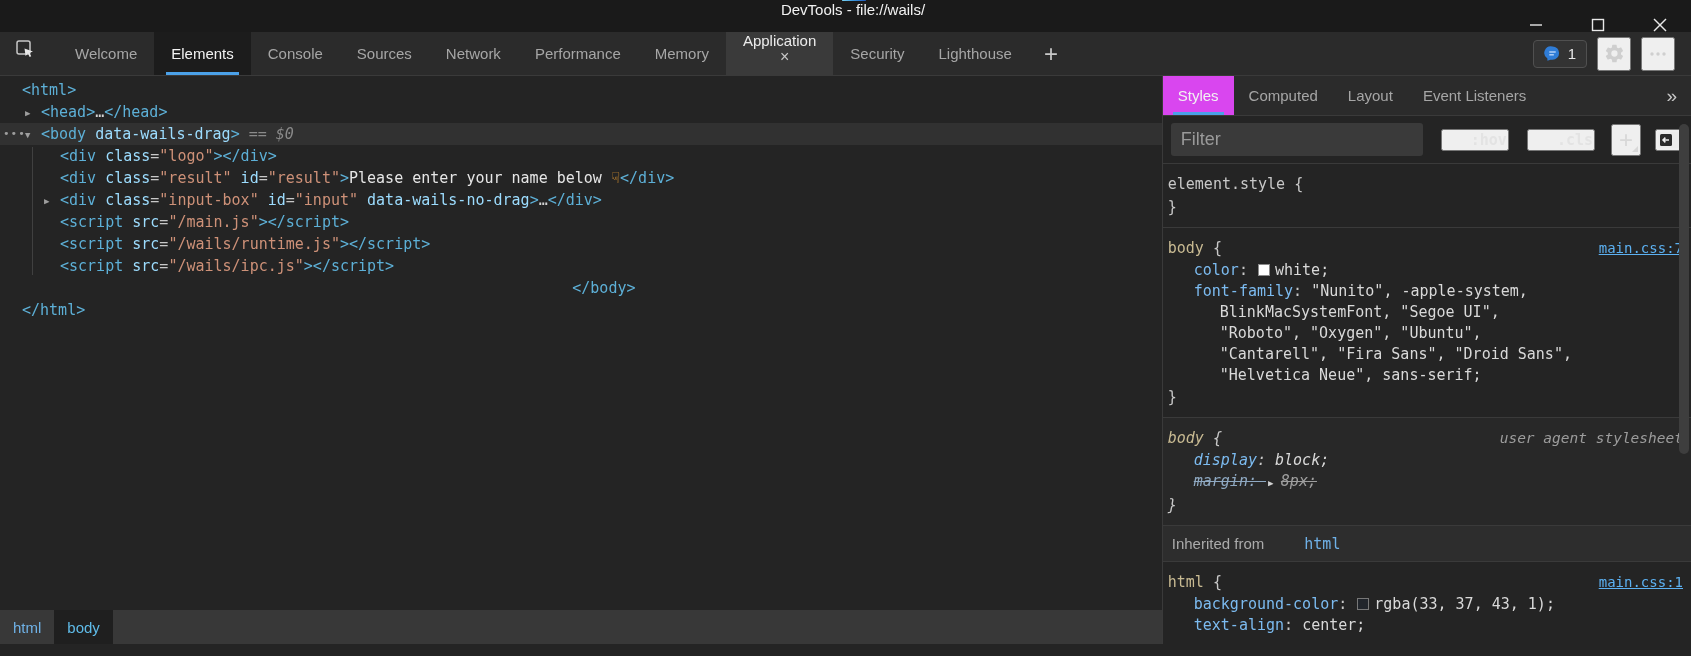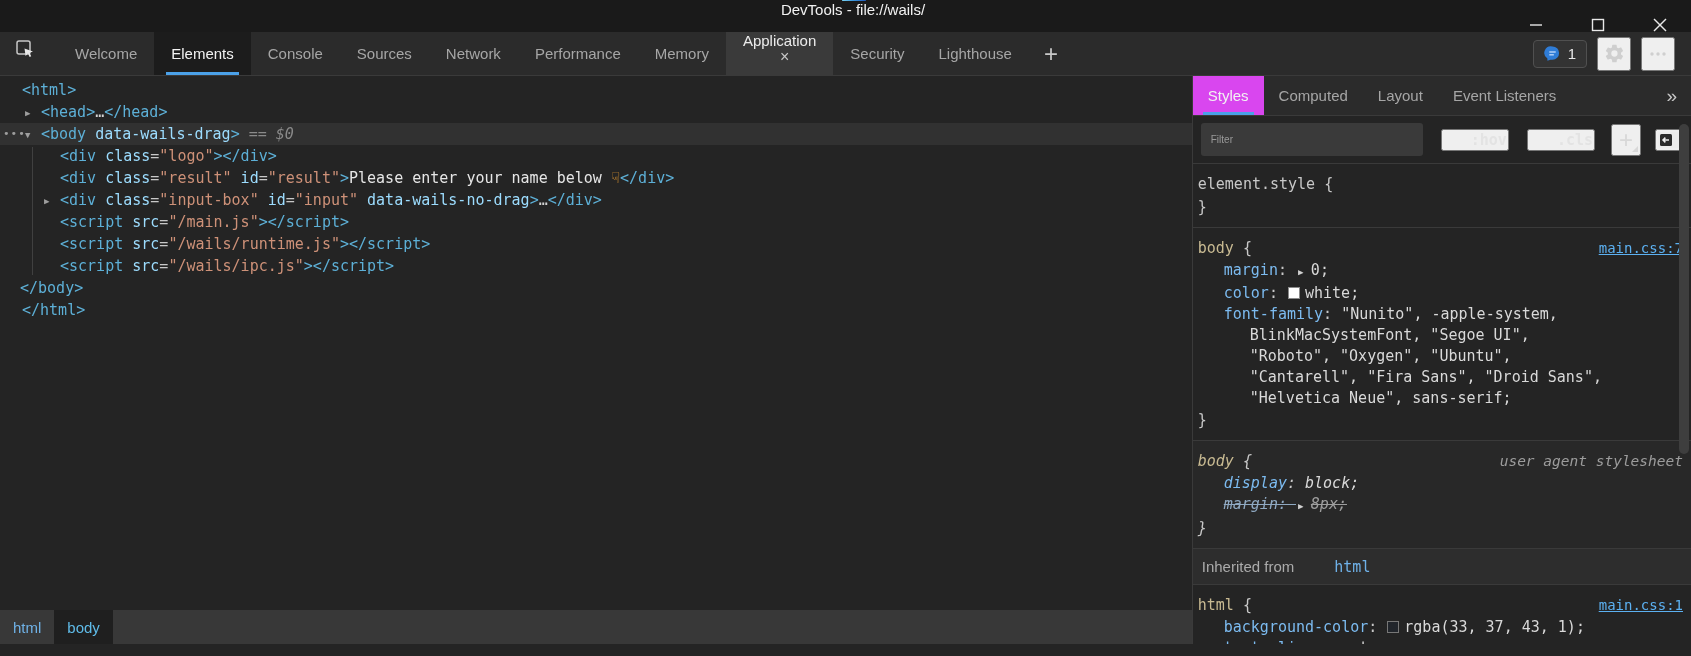--- a/index.html
+++ b/index.html
@@ -58,22 +58,22 @@
   .crumb.active{ background:#1f1f1f; color:#5fbbe8; }
   
   .right{ flex:1; position:relative; display:flex; flex-direction:column; background:#242424; }
   .styles-tabs{ height:40px; background:#2b2b2b; display:flex; align-items:stretch;
     border-bottom:1px solid #3a3a3a; padding-left:0; }
   .stab{ position:relative; display:flex; align-items:center; padding:0 15px; color:#a6a6a6; font-size:15px; white-space:nowrap; }
   .stab.active{ background:#d946ef; color:#f2f2f2; }
   .stab.active::after{ content:""; position:absolute; left:10px; right:10px; bottom:0; height:3px; background:#4ba1e8; }
   .stabs-more{ margin-left:auto; padding:0 14px; display:flex; align-items:center; color:#c8c8c8; font-size:19px; }
   .styles-toolbar{ height:48px; display:flex; align-items:center; border-bottom:1px solid #3a3a3a; padding:0 8px 0 8px; }
-  .filter{ width:222px; height:33px; background:#3a3a3a; border:0; border-radius:3px;
-    color:#d0d0d0; font-size:10px; padding:0 10px; outline:none;
+  .filter{ width:252px; height:33px; background:#3a3a3a; border:0; border-radius:3px;
+    color:#d0d0d0; font-size:18px; padding:0 10px; outline:none;
     font-family:"Liberation Sans","DejaVu Sans",sans-serif; }
   .filter::placeholder{ color:#9a9a9a; }
   .tbtn{ margin-left:18px; color:#e3e3e3; font-weight:bold; font-size:15px;
     font-family:"DejaVu Sans Mono","Liberation Mono",monospace;padding-left:28px; }
   .plus-btn{ position:relative; margin-left:16px; width:30px; color:#d8d8d8;
     font-size:24px; font-weight:300; text-align:center; }
   .plus-btn::after{ content:""; position:absolute; right:1px; bottom:2px;
     border-left:6px solid transparent; border-bottom:6px solid #d8d8d8; }
   .toggle-btn{ margin-left:14px; display:flex; align-items:center; }
   
@@ -202,21 +202,21 @@
         <div class="guide"></div>
       <div class="trow" style="padding-left: 22px;"><span class="tk-tag">&lt;html&gt;</span></div>
           <div class="trow" style="padding-left: 41px;"><span class="arrow" style="left: 25px;">▶</span><span class="tk-tag">&lt;head&gt;</span><span class="tk-dots">…</span><span class="tk-tag">&lt;/head&gt;</span></div>
           <div class="trow selected" style="padding-left: 41px;"><span class="gutter">•••</span><span class="arrow" style="left: 25px;">▼</span><span class="tk-tag">&lt;body</span><span class="tk-attr"> data-wails-drag</span><span class="tk-tag">&gt;</span><span class="tk-meta"> == $0</span></div>
           <div class="trow" style="padding-left: 60px;"><span class="tk-tag">&lt;div</span><span class="tk-attr"> class</span><span class="tk-eq">=</span><span class="tk-val">"logo"</span><span class="tk-tag">&gt;&lt;/div&gt;</span></div>
           <div class="trow" style="padding-left: 60px;"><span class="tk-tag">&lt;div</span><span class="tk-attr"> class</span><span class="tk-eq">=</span><span class="tk-val">"result"</span><span class="tk-attr"> id</span><span class="tk-eq">=</span><span class="tk-val">"result"</span><span class="tk-tag">&gt;</span><span class="tk-txt">Please enter your name below </span><span class="tk-emo">☟</span><span class="tk-tag">&lt;/div&gt;</span></div>
           <div class="trow" style="padding-left: 60px;"><span class="arrow" style="left: 44px;">▶</span><span class="tk-tag">&lt;div</span><span class="tk-attr"> class</span><span class="tk-eq">=</span><span class="tk-val">"input-box"</span><span class="tk-attr"> id</span><span class="tk-eq">=</span><span class="tk-val">"input"</span><span class="tk-attr"> data-wails-no-drag</span><span class="tk-tag">&gt;</span><span class="tk-dots">…</span><span class="tk-tag">&lt;/div&gt;</span></div>
           <div class="trow" style="padding-left: 60px;"><span class="tk-tag">&lt;script</span><span class="tk-attr"> src</span><span class="tk-eq">=</span><span class="tk-val">"/main.js"</span><span class="tk-tag">&gt;&lt;/script&gt;</span></div>
           <div class="trow" style="padding-left: 60px;"><span class="tk-tag">&lt;script</span><span class="tk-attr"> src</span><span class="tk-eq">=</span><span class="tk-val">"/wails/runtime.js"</span><span class="tk-tag">&gt;&lt;/script&gt;</span></div>
           <div class="trow" style="padding-left: 60px;"><span class="tk-tag">&lt;script</span><span class="tk-attr"> src</span><span class="tk-eq">=</span><span class="tk-val">"/wails/ipc.js"</span><span class="tk-tag">&gt;&lt;/script&gt;</span></div>
-          <div class="trow" style="padding-left: 20px;"><span class="tk-tag">&lt;/body&gt;</span></div>
+          <div class="trow" style="padding-left: 46px; text-align: center;"><span class="tk-tag">&lt;/body&gt;</span></div>
           <div class="trow" style="padding-left: 22px;"><span class="tk-tag">&lt;/html&gt;</span></div>
         </div>
       <div class="crumbs" id="crumbs">
           <div class="crumb">html</div>
           <div class="crumb active">body</div>
         </div>
     </div>
 
     <div class="right">
       <div class="styles-tabs" id="styles-tabs">
@@ -246,21 +246,20 @@
               <span class="brace"> {</span>
             </div>
             <div class="close-line brace">}</div>
           </div>
           <div class="sec">
             <div class="sel-row">
               <span class="sel">body</span>
               <span class="brace"> {</span>
               <span class="css-link">main.css:7</span>
             </div>
-            <div class="prop"><span class="pname">margin</span><span class="pcolon">: </span><span class="parrow">▶ </span><span class="pval">0</span><span class="psemi pval">;</span></div>
             <div class="prop"><span class="pname">color</span><span class="pcolon">: </span><span class="swatch" style="background: rgb(255, 255, 255); border: 1px solid rgb(138, 138, 138);"></span><span class="pval">white</span><span class="psemi pval">;</span></div>
             <div class="prop"><span class="pname">font-family</span><span class="pcolon">: </span><span class="pval">"Nunito", -apple-system,</span></div>
             <div class="wrapline">BlinkMacSystemFont, "Segoe UI",</div>
             <div class="wrapline">"Roboto", "Oxygen", "Ubuntu",</div>
             <div class="wrapline">"Cantarell", "Fira Sans", "Droid Sans",</div>
             <div class="wrapline">"Helvetica Neue", sans-serif;</div>
             <div class="close-line brace">}</div>
           </div>
           <div class="sec ua">
             <div class="sel-row">

